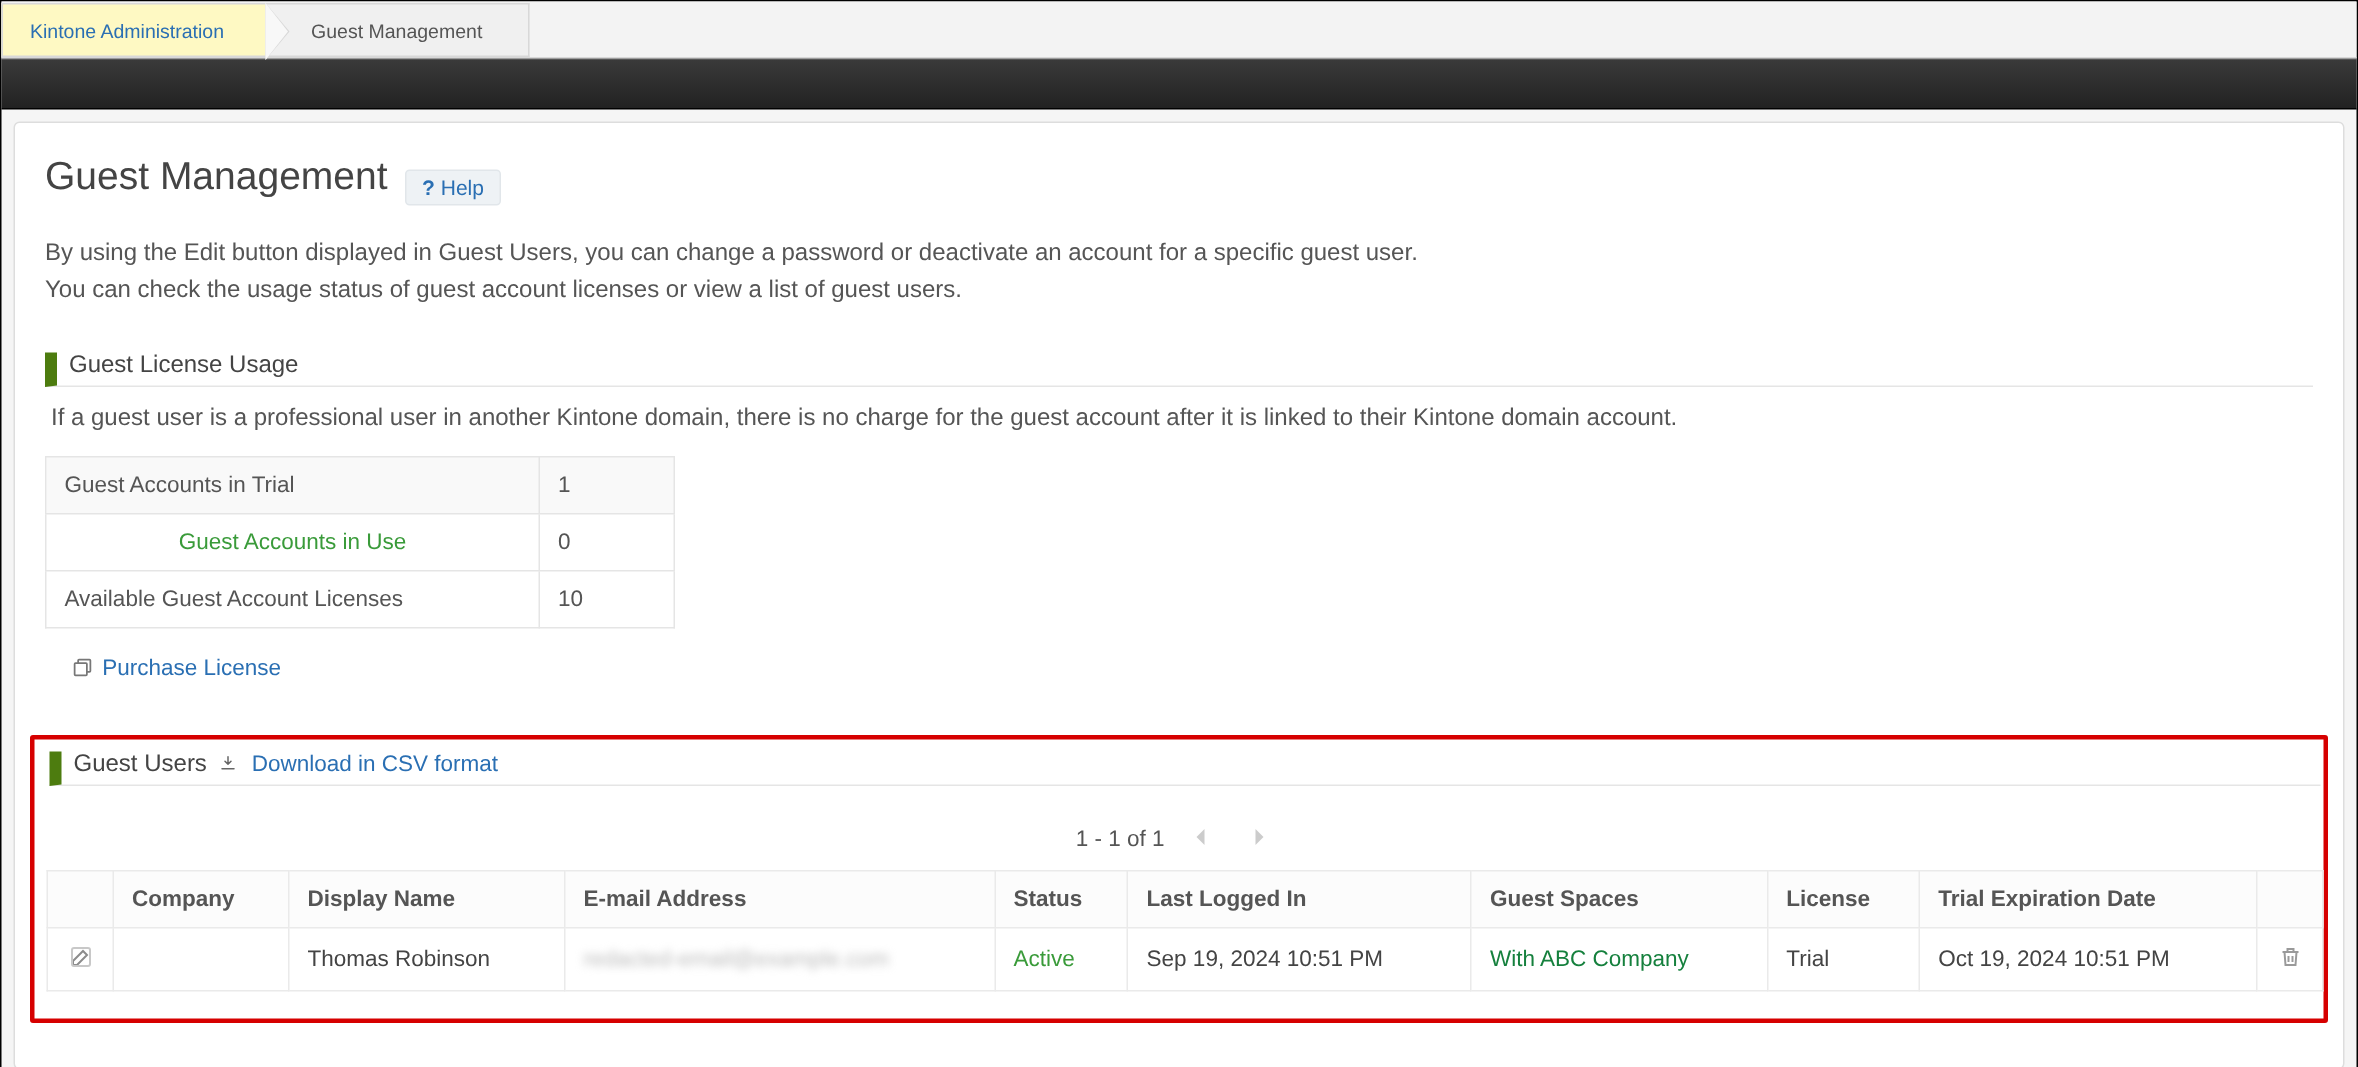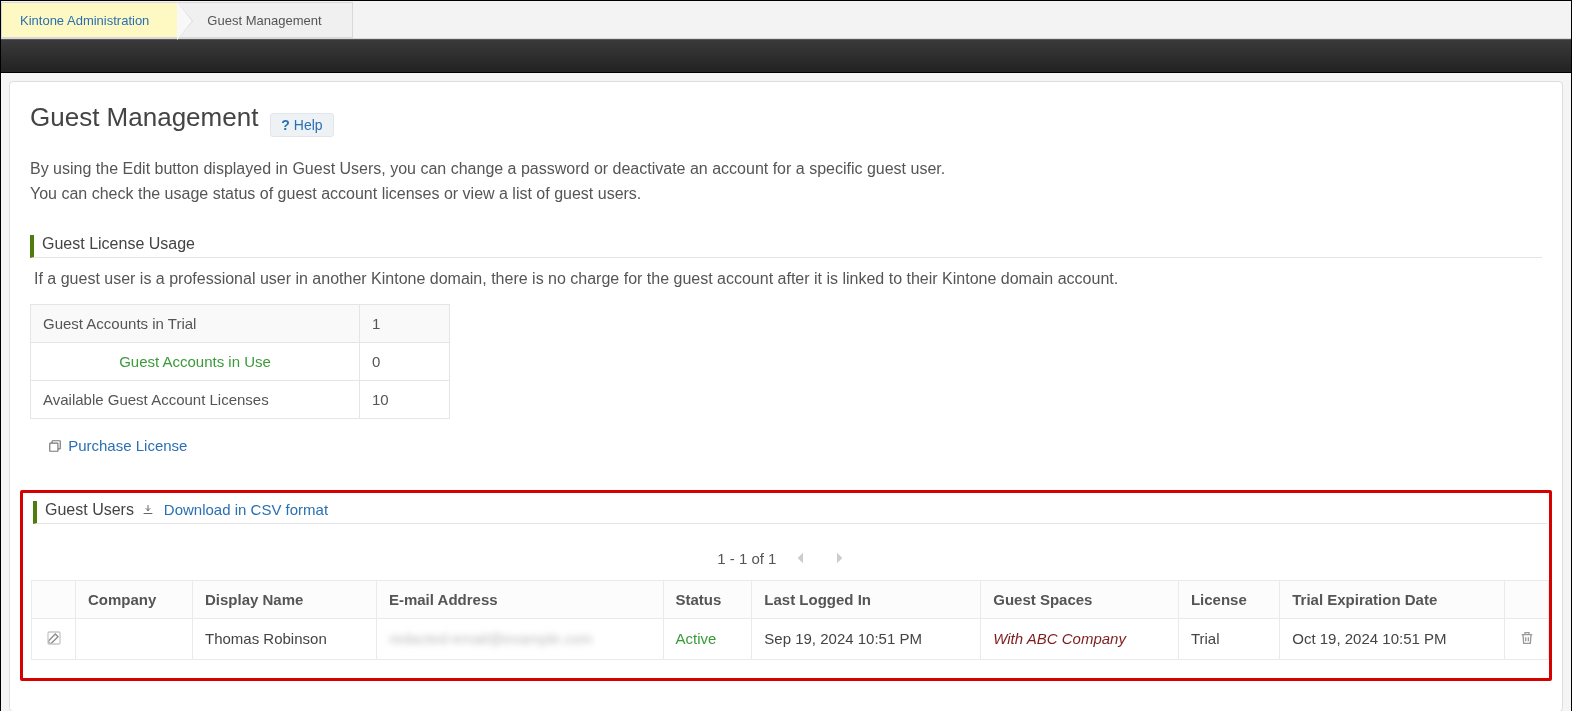--- a/index.html
+++ b/index.html
@@ -114,21 +114,21 @@
   .lead {
     font-size: 16px;
     color: #555;
     line-height: 1.55;
     margin: 10px 0 28px 0;
   }
 
   .section-header {
     font-size: 16px;
     color: #444;
-    border-left: 4px solid #4d7c0f;
+    border-left: 8px solid #4d7c0f;
     border-bottom: 1px solid #e5e5e5;
     padding: 0 0 4px 8px;
     margin: 0 0 12px 0;
   }
   .section-header .dl-link {
     font-size: 15px;
     color: #2a6fb3;
     text-decoration: none;
     margin-left: 4px;
   }
@@ -201,21 +201,21 @@
     color: #444;
   }
   .data-table th, .data-table td {
     border: 1px solid #eaeaea;
     padding: 10px 12px;
     text-align: left;
     vertical-align: middle;
   }
   .data-table th { background: #fcfcfc; font-weight: 700; color: #555; }
   .data-table td.status-active { color: #3a9b3a; }
-  .data-table td.guest-space a { color: #7f1d1d; text-decoration: none; font-style: italic; }
+  .data-table td.guest-space a { color: #15803d; text-decoration: none; }
   .data-table .edit-col, .data-table .del-col { width: 44px; text-align: center; color: #9a9a9a; }
   .data-table .edit-btn, .data-table .del-btn {
     display: inline-flex; align-items:center; justify-content:center;
     width: 18px; height: 18px; cursor: pointer; color:#9a9a9a;
   }
   .blur-email {
     filter: blur(3px);
     color:#bbb;
     user-select:none;
   }

